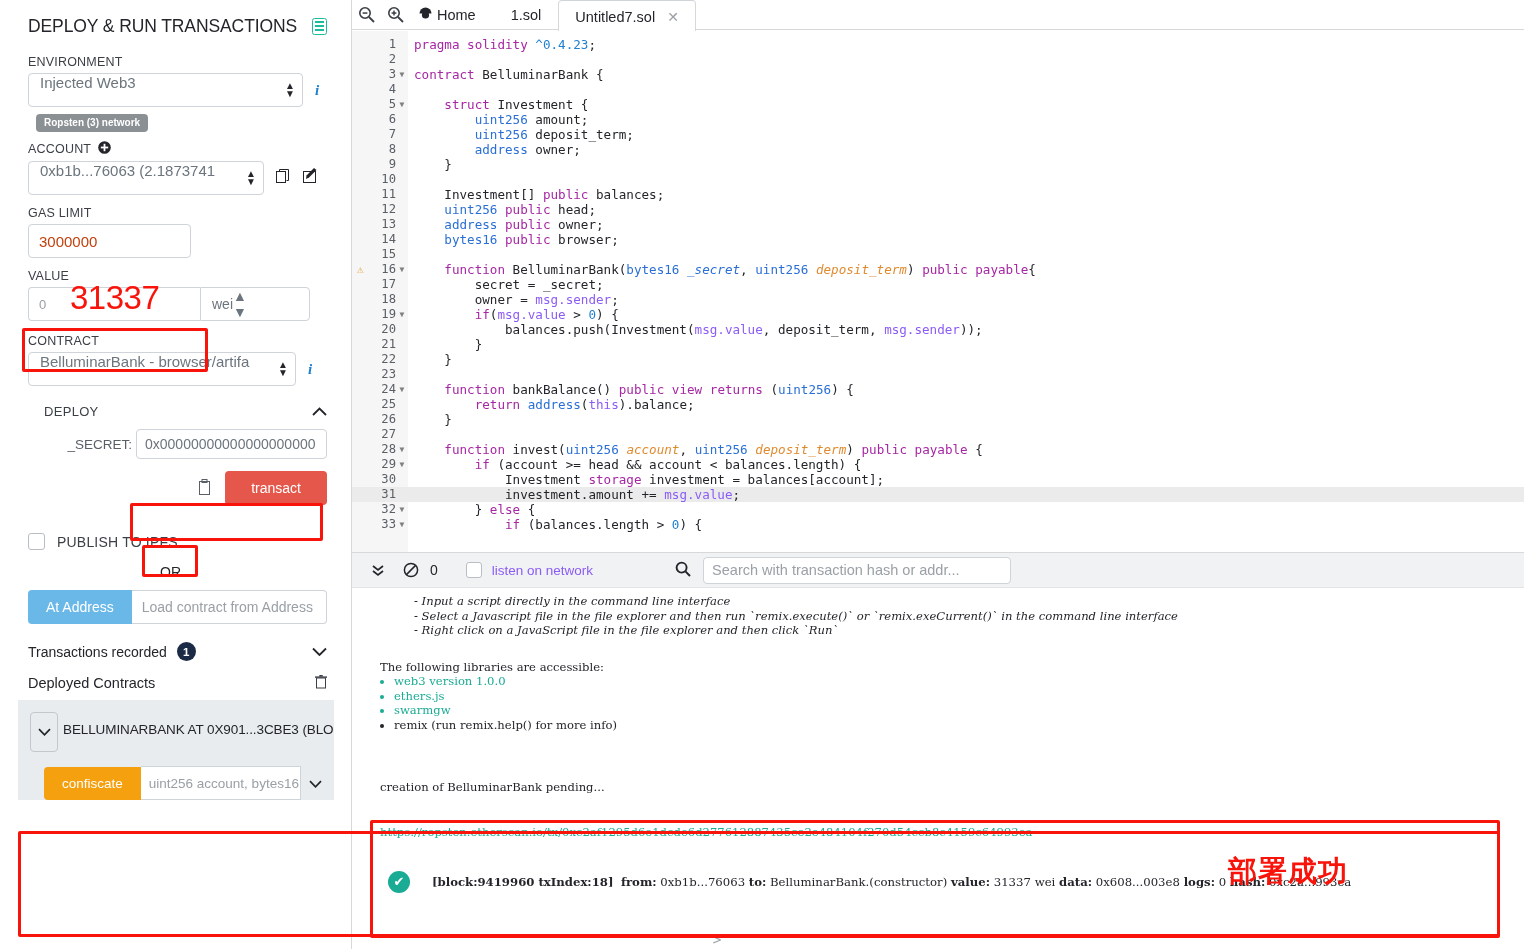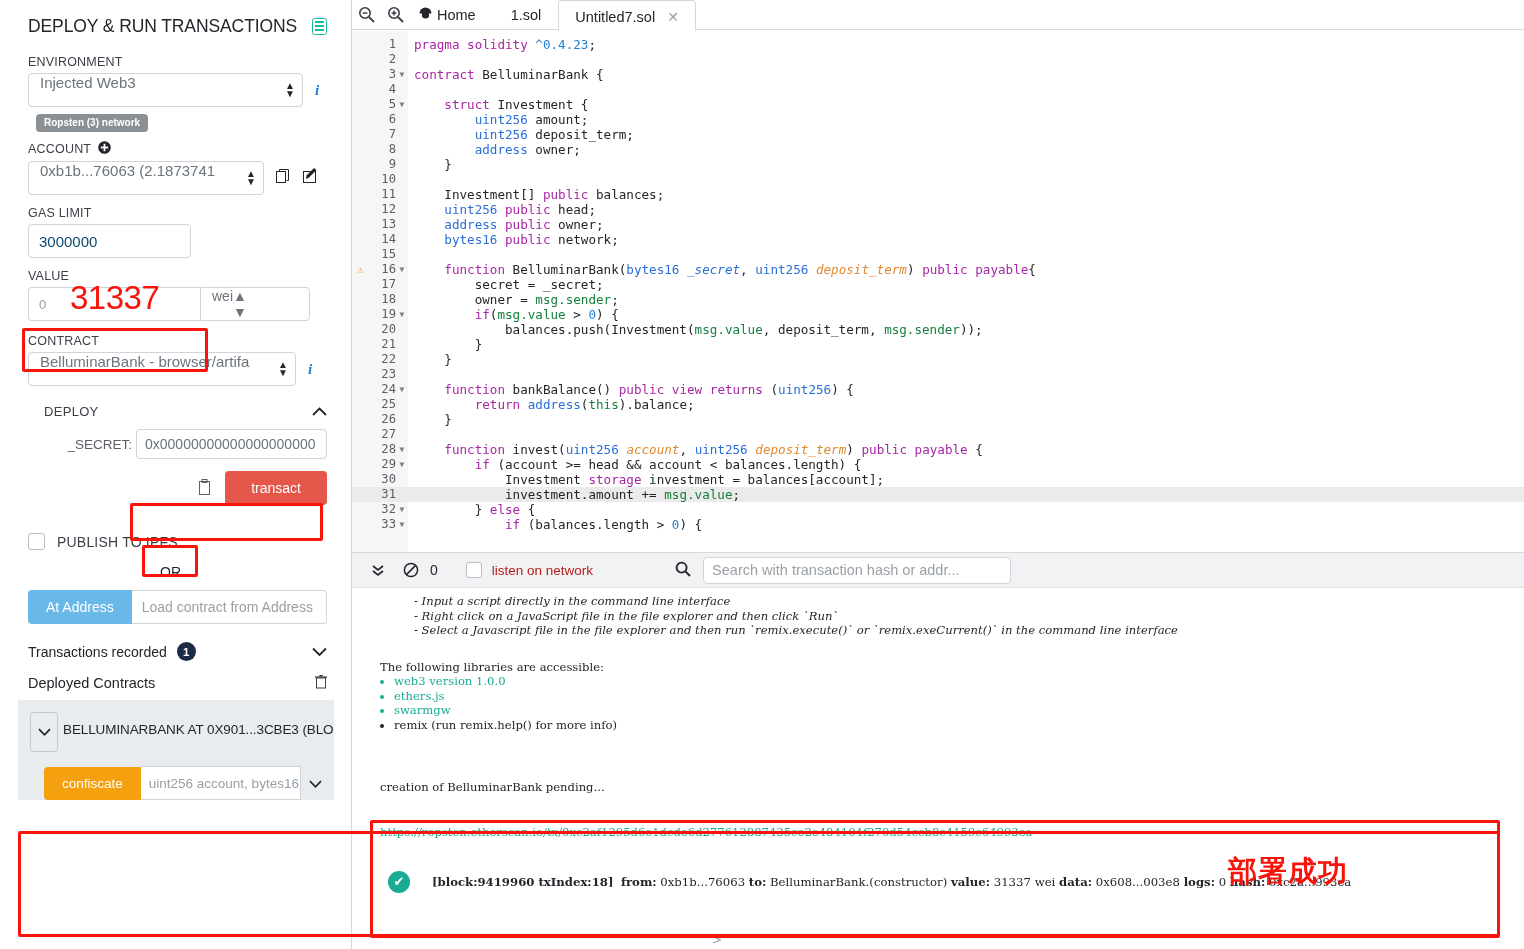--- a/index.html
+++ b/index.html
@@ -52,41 +52,41 @@
             margin-left: 12px; font-family: "Liberation Serif", serif; }
 
   .net-badge {
     display: inline-block; margin: 7px 0 0 36px;
     background: #8b9094; color: #fff; font-size: 10px; font-weight: bold;
     padding: 3px 8px 4px; border-radius: 4px;
   }
 
   .txtbox {
     height: 34px; border: 1px solid #ced4da; border-radius: 4px; background: #fff;
-    display: flex; align-items: center; padding: 0 10px; font-size: 15px; color: #0c4a6e;
+    display: flex; align-items: center; padding: 0 10px; font-size: 15px; color: #c2410c;
     overflow: hidden; white-space: nowrap;
   }
   .icon-btn { color: #23252a; margin-left: 12px; cursor: pointer; }
 
   
   .value-wrap { position: relative; padding-left: 28px; display:flex; align-items:center; }
   .value-input {
     width: 172px; height: 34px; border: 1px solid #ced4da; border-right: none;
     border-radius: 4px 0 0 4px; background: #fff;
     display: flex; align-items: center; padding: 0 10px; font-size: 13px; color: #9aa0a6;
     position: relative;
   }
   .value-overlay {
     position: absolute; left: 70px; top: -8px;
     font-size: 33px; color: #f8140b; font-weight: 400; letter-spacing: -0.5px;
     font-family: "Liberation Sans", sans-serif;
   }
   .value-unit {
     width: 110px; height: 34px; border: 1px solid #ced4da; border-radius: 0 4px 4px 0;
-    background: #fff; display: flex; padding: 0 24px 0 11px;
+    background: #fff; display: flex; align-items: center; padding: 0 24px 0 11px;
     font-size: 14px; color: #6c757d; position: relative;
   }
 
   .redbox { position: absolute; border: 3px solid #f8140b; border-radius: 2px; pointer-events: none; z-index: 40; }
 
   
   .deploy-head {
     display:flex; align-items:center; justify-content: space-between;
     margin: 18px 24px 0 44px; font-size: 13px; color: #3b3f46; letter-spacing:0.3px;
   }
@@ -189,35 +189,35 @@
   .ln { width: 44px; text-align: right; color:#5a5f66; flex: 0 0 44px; font-size:12.2px; }
   .fold { width: 12px; flex: 0 0 12px; color:#808080; font-size: 8px; text-align:center; }
   .warnico { position:absolute; left: 5px; color:#e8a33d; font-size:11px; }
   .ctext { padding-left: 6px; }
 
   
   .k  { color: #a626a4; }           
   .ty { color: #2a6fd6; }           
   .id { color: #23252a; }           
   .num{ color: #1f7fd0; }
-  .gl { color: #15803d; }           
+  .gl { color: #8b5cf6; }           
   .pr { color: #e08a2e; font-style: italic; } 
   .pr2{ color: #2a6fd6; font-style: italic; }
   .fn { color: #23252a; }
 
   
   #terminal { position:absolute; left:0; top: 552px; width: 1172px; height: 397px; background:#fff; }
   .term-toolbar {
     height: 36px; background:#f1f2f3; border-top: 1px solid #d8d8d8; border-bottom:1px solid #e3e4e6;
     display:flex; align-items:center; gap: 0; padding: 0 10px;
   }
   .tt-ico { padding: 0 9px; color:#23252a; font-size: 15px; display:flex; align-items:center;}
   .tt-zero { font-size: 14px; color:#23252a; padding: 0 4px 0 2px; }
   .tt-chk { width:16px; height:16px; border:1px solid #b9bec4; border-radius:3px; background:#fff; margin-left: 24px;}
-  .tt-chk-label { font-size: 13.5px; color:#b91c1c; margin-left:10px; }
+  .tt-chk-label { font-size: 13.5px; color:#8b5cf6; margin-left:10px; }
   .tt-search-ico { margin-left: 82px; color:#23252a; font-size: 15px; font-weight:bold;}
   .tt-search {
     margin-left: 12px; width: 308px; height: 27px; border:1px solid #ced4da; border-radius: 4px;
     background:#fff; display:flex; align-items:center; padding: 0 8px; font-size: 14.5px; color:#9aa0a6;
     white-space:nowrap; overflow:hidden;
   }
 
   .term-body {
     position:absolute; left:0; top:36px; width: 1172px; height: 361px; overflow:hidden;
     font-family: "DejaVu Serif", serif; font-size: 11.6px; color:#23252a; line-height: 14.5px;
@@ -460,21 +460,21 @@
           <div class="cline"><span class="ln">4</span><span class="fold"></span><span class="ctext"></span></div>
           <div class="cline"><span class="ln">5</span><span class="fold">▼</span><span class="ctext"><span class="id">    </span><span class="k">struct</span><span class="id"> </span><span class="fn">Investment</span><span class="id"> {</span></span></div>
           <div class="cline"><span class="ln">6</span><span class="fold"></span><span class="ctext"><span class="id">        </span><span class="ty">uint256</span><span class="id"> amount;</span></span></div>
           <div class="cline"><span class="ln">7</span><span class="fold"></span><span class="ctext"><span class="id">        </span><span class="ty">uint256</span><span class="id"> deposit_term;</span></span></div>
           <div class="cline"><span class="ln">8</span><span class="fold"></span><span class="ctext"><span class="id">        </span><span class="ty">address</span><span class="id"> owner;</span></span></div>
           <div class="cline"><span class="ln">9</span><span class="fold"></span><span class="ctext"><span class="id">    }</span></span></div>
           <div class="cline"><span class="ln">10</span><span class="fold"></span><span class="ctext"></span></div>
           <div class="cline"><span class="ln">11</span><span class="fold"></span><span class="ctext"><span class="id">    Investment[] </span><span class="k">public</span><span class="id"> balances;</span></span></div>
           <div class="cline"><span class="ln">12</span><span class="fold"></span><span class="ctext"><span class="id">    </span><span class="ty">uint256</span><span class="id"> </span><span class="k">public</span><span class="id"> head;</span></span></div>
           <div class="cline"><span class="ln">13</span><span class="fold"></span><span class="ctext"><span class="id">    </span><span class="ty">address</span><span class="id"> </span><span class="k">public</span><span class="id"> owner;</span></span></div>
-          <div class="cline"><span class="ln">14</span><span class="fold"></span><span class="ctext"><span class="id">    </span><span class="ty">bytes16</span><span class="id"> </span><span class="k">public</span><span class="id"> network;</span></span></div>
+          <div class="cline"><span class="ln">14</span><span class="fold"></span><span class="ctext"><span class="id">    </span><span class="ty">bytes16</span><span class="id"> </span><span class="k">public</span><span class="id"> browser;</span></span></div>
           <div class="cline"><span class="ln">15</span><span class="fold"></span><span class="ctext"></span></div>
           <div class="cline" style="position: relative;"><span class="warnico">⚠</span><span class="ln">16</span><span class="fold">▼</span><span class="ctext"><span class="id">    </span><span class="k">function</span><span class="id"> </span><span class="fn">BelluminarBank</span><span class="id">(</span><span class="ty">bytes16</span><span class="id"> </span><span class="pr2">_secret</span><span class="id">, </span><span class="ty">uint256</span><span class="id"> </span><span class="pr">deposit_term</span><span class="id">) </span><span class="k">public</span><span class="id"> </span><span class="k">payable</span><span class="id">{</span></span></div>
           <div class="cline"><span class="ln">17</span><span class="fold"></span><span class="ctext"><span class="id">        secret = _secret;</span></span></div>
           <div class="cline"><span class="ln">18</span><span class="fold"></span><span class="ctext"><span class="id">        owner = </span><span class="gl">msg.sender</span><span class="id">;</span></span></div>
           <div class="cline"><span class="ln">19</span><span class="fold">▼</span><span class="ctext"><span class="id">        </span><span class="k">if</span><span class="id">(</span><span class="gl">msg.value</span><span class="id"> &gt; </span><span class="num">0</span><span class="id">) {</span></span></div>
           <div class="cline"><span class="ln">20</span><span class="fold"></span><span class="ctext"><span class="id">            balances.push(Investment(</span><span class="gl">msg.value</span><span class="id">, deposit_term, </span><span class="gl">msg.sender</span><span class="id">));</span></span></div>
           <div class="cline"><span class="ln">21</span><span class="fold"></span><span class="ctext"><span class="id">        }</span></span></div>
           <div class="cline"><span class="ln">22</span><span class="fold"></span><span class="ctext"><span class="id">    }</span></span></div>
           <div class="cline"><span class="ln">23</span><span class="fold"></span><span class="ctext"></span></div>
           <div class="cline"><span class="ln">24</span><span class="fold">▼</span><span class="ctext"><span class="id">    </span><span class="k">function</span><span class="id"> </span><span class="fn">bankBalance</span><span class="id">() </span><span class="k">public</span><span class="id"> </span><span class="k">view</span><span class="id"> </span><span class="k">returns</span><span class="id"> (</span><span class="ty">uint256</span><span class="id">) {</span></span></div>
@@ -513,22 +513,22 @@
             </svg>
         </span>
         <span class="tt-search">
           <span>Search with transaction hash or addr...</span>
         </span>
       </div>
 
       <div class="term-body">
         <div style="height:6px"></div>
         <div class="tb-sub tb-plain" style="padding-left:62px">- Input a script directly in the command line interface</div>
+        <div class="tb-sub tb-plain" style="padding-left:62px">- Select a Javascript file in the file explorer and then run `remix.execute()` or `remix.exeCurrent()` in the command line interface</div>
         <div class="tb-sub tb-plain" style="padding-left:62px">- Right click on a JavaScript file in the file explorer and then click `Run`</div>
-        <div class="tb-sub tb-plain" style="padding-left:62px">- Select a Javascript file in the file explorer and then run `remix.execute()` or `remix.exeCurrent()` in the command line interface</div>
         <div style="height:22px"></div>
         <div style="padding-left:28px">The following libraries are accessible:</div>
         <ul class="tb-ul">
           <li class="teal">web3 version 1.0.0</li>
           <li class="teal">ethers.js</li>
           <li class="teal">swarmgw</li>
           <li>remix (run remix.help() for more info)</li>
         </ul>
         <div style="height:48px"></div>
         <div style="padding-left:28px">creation of BelluminarBank pending...</div>

